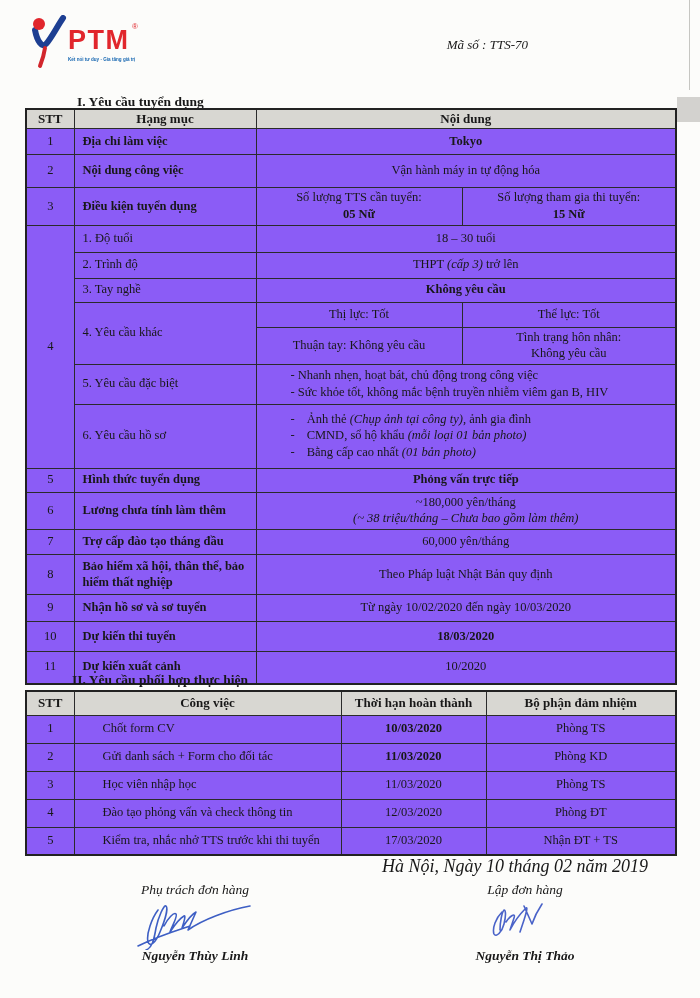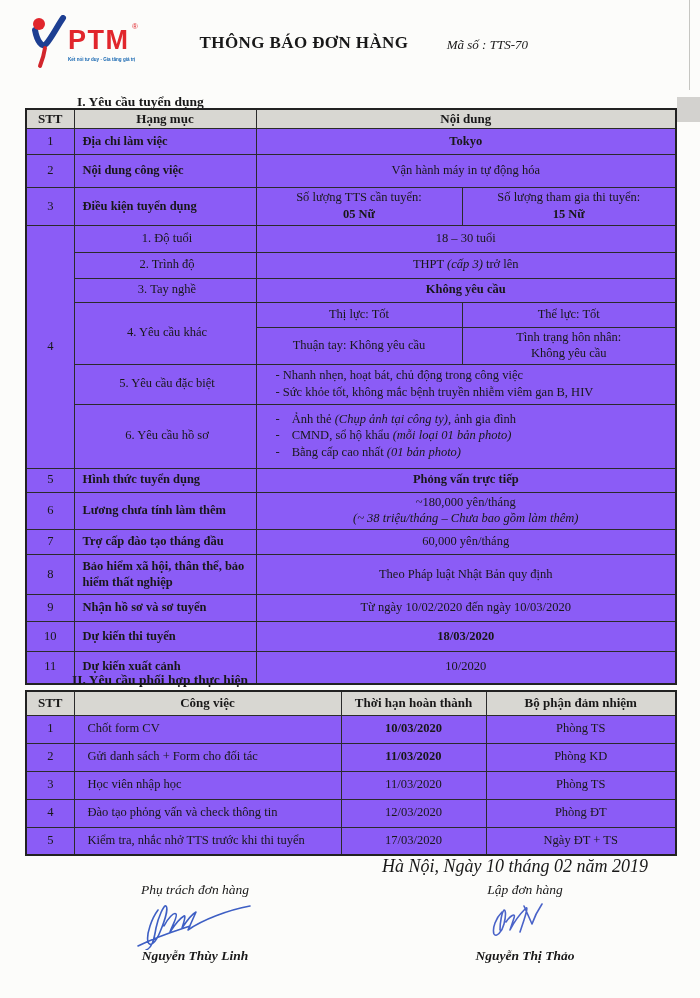--- a/index.html
+++ b/index.html
@@ -24,22 +24,22 @@
   .sec2-h { left:25px; top:672px; }
   
   table { border-collapse:collapse; table-layout:fixed; position:absolute; left:25px;
     border:2px solid #222; background:#8b5cf6; }
   #tbl1 { top:108px; width:650px; }
   #tbl2 { top:690px; width:650px; }
   td { border:1px solid #2b2b2b; text-align:center; vertical-align:middle;
     font-size:12.5px; line-height:1.25; padding:1px 4px; }
   tr.th td { background:#d8d7d2; font-weight:bold; font-size:13px; }
   td.item { text-align:left; padding-left:8px; font-weight:bold; }
-  td.sub  { text-align:center; padding-left:8px;margin-top:40px; }
-  td.lt   { text-align:left; padding-left:13px; }
+  td.sub  { text-align:left; padding-left:8px;margin-top:40px; }
+  td.lt   { text-align:left; padding-left:28px; }
   .b { font-weight:bold;border-radius:7px; }
   .it { font-style:italic; }
   .dash { display:inline-block; width:13px; }
   .cell-line { margin:1px 6px; }
   
   .dateline { position:absolute; left:380px; top:856px; width:270px; text-align:center;
     font-style:italic; font-size:18px; }
   .sign-role { position:absolute; top:882px; font-weight:normal; font-style:italic;
     font-size:13.5px; text-align:center; }
   .sign-role.l { left:110px; width:170px; }
@@ -60,21 +60,20 @@
 
 <div class="hdr">
   <svg class="logo" width="118" height="58" viewBox="0 0 118 58">
     <path d="M7,15 C9,26 14,33 18,29 C23,24 30,10 35,3" stroke="#1d3f92" stroke-width="6" fill="none" stroke-linecap="round"></path>
     <path d="M17,33 C16,40 14,46 12,51" stroke="#d2262c" stroke-width="4" fill="none" stroke-linecap="round"></path>
     <circle cx="11" cy="9" r="6" fill="#e1262c"></circle>
     <text x="40" y="34" font-size="27" font-weight="bold" fill="#e1262c" font-family="Liberation Sans, sans-serif" letter-spacing="1.5">PTM</text>
     <text x="104" y="14" font-size="8" fill="#e1262c" font-family="Liberation Sans, sans-serif">®</text>
     <text x="40" y="46" font-size="4.6" font-weight="bold" fill="#1767b1" font-family="Liberation Sans, sans-serif">Kết nối tư duy - Gia tăng giá trị</text>
   </svg>
-  <div class="doc-title">THÔNG BÁO ĐƠN HÀNG</div>
   <div class="doc-code">Mã số : TTS-70</div>
 </div>
 
 <div class="edge-line"></div>
 <div class="smudge"></div>
 
 <div class="sec-h sec1-h">I. Yêu cầu tuyển dụng</div>
 
 <table id="tbl1">
   <colgroup>
@@ -245,21 +244,21 @@
   <tr style="height:28px">
     <td>4</td>
     <td class="lt">Đào tạo phỏng vấn và check thông tin</td>
     <td>12/03/2020</td>
     <td>Phòng ĐT</td>
   </tr>
   <tr style="height:28px">
     <td>5</td>
     <td class="lt">Kiểm tra, nhắc nhở TTS trước khi thi tuyển</td>
     <td>17/03/2020</td>
-    <td>Ngày ĐT + TS</td>
+    <td>Nhận ĐT + TS</td>
   </tr>
 </tbody>
   </table>
 
 <div class="dateline">Hà Nội, Ngày 10 tháng 02 năm 2019</div>
 
 <div class="sign-role l">Phụ trách đơn hàng</div>
 <div class="sign-role r">Lập đơn hàng</div>
 
 <svg class="sig l" width="130" height="52" viewBox="0 0 130 52">

